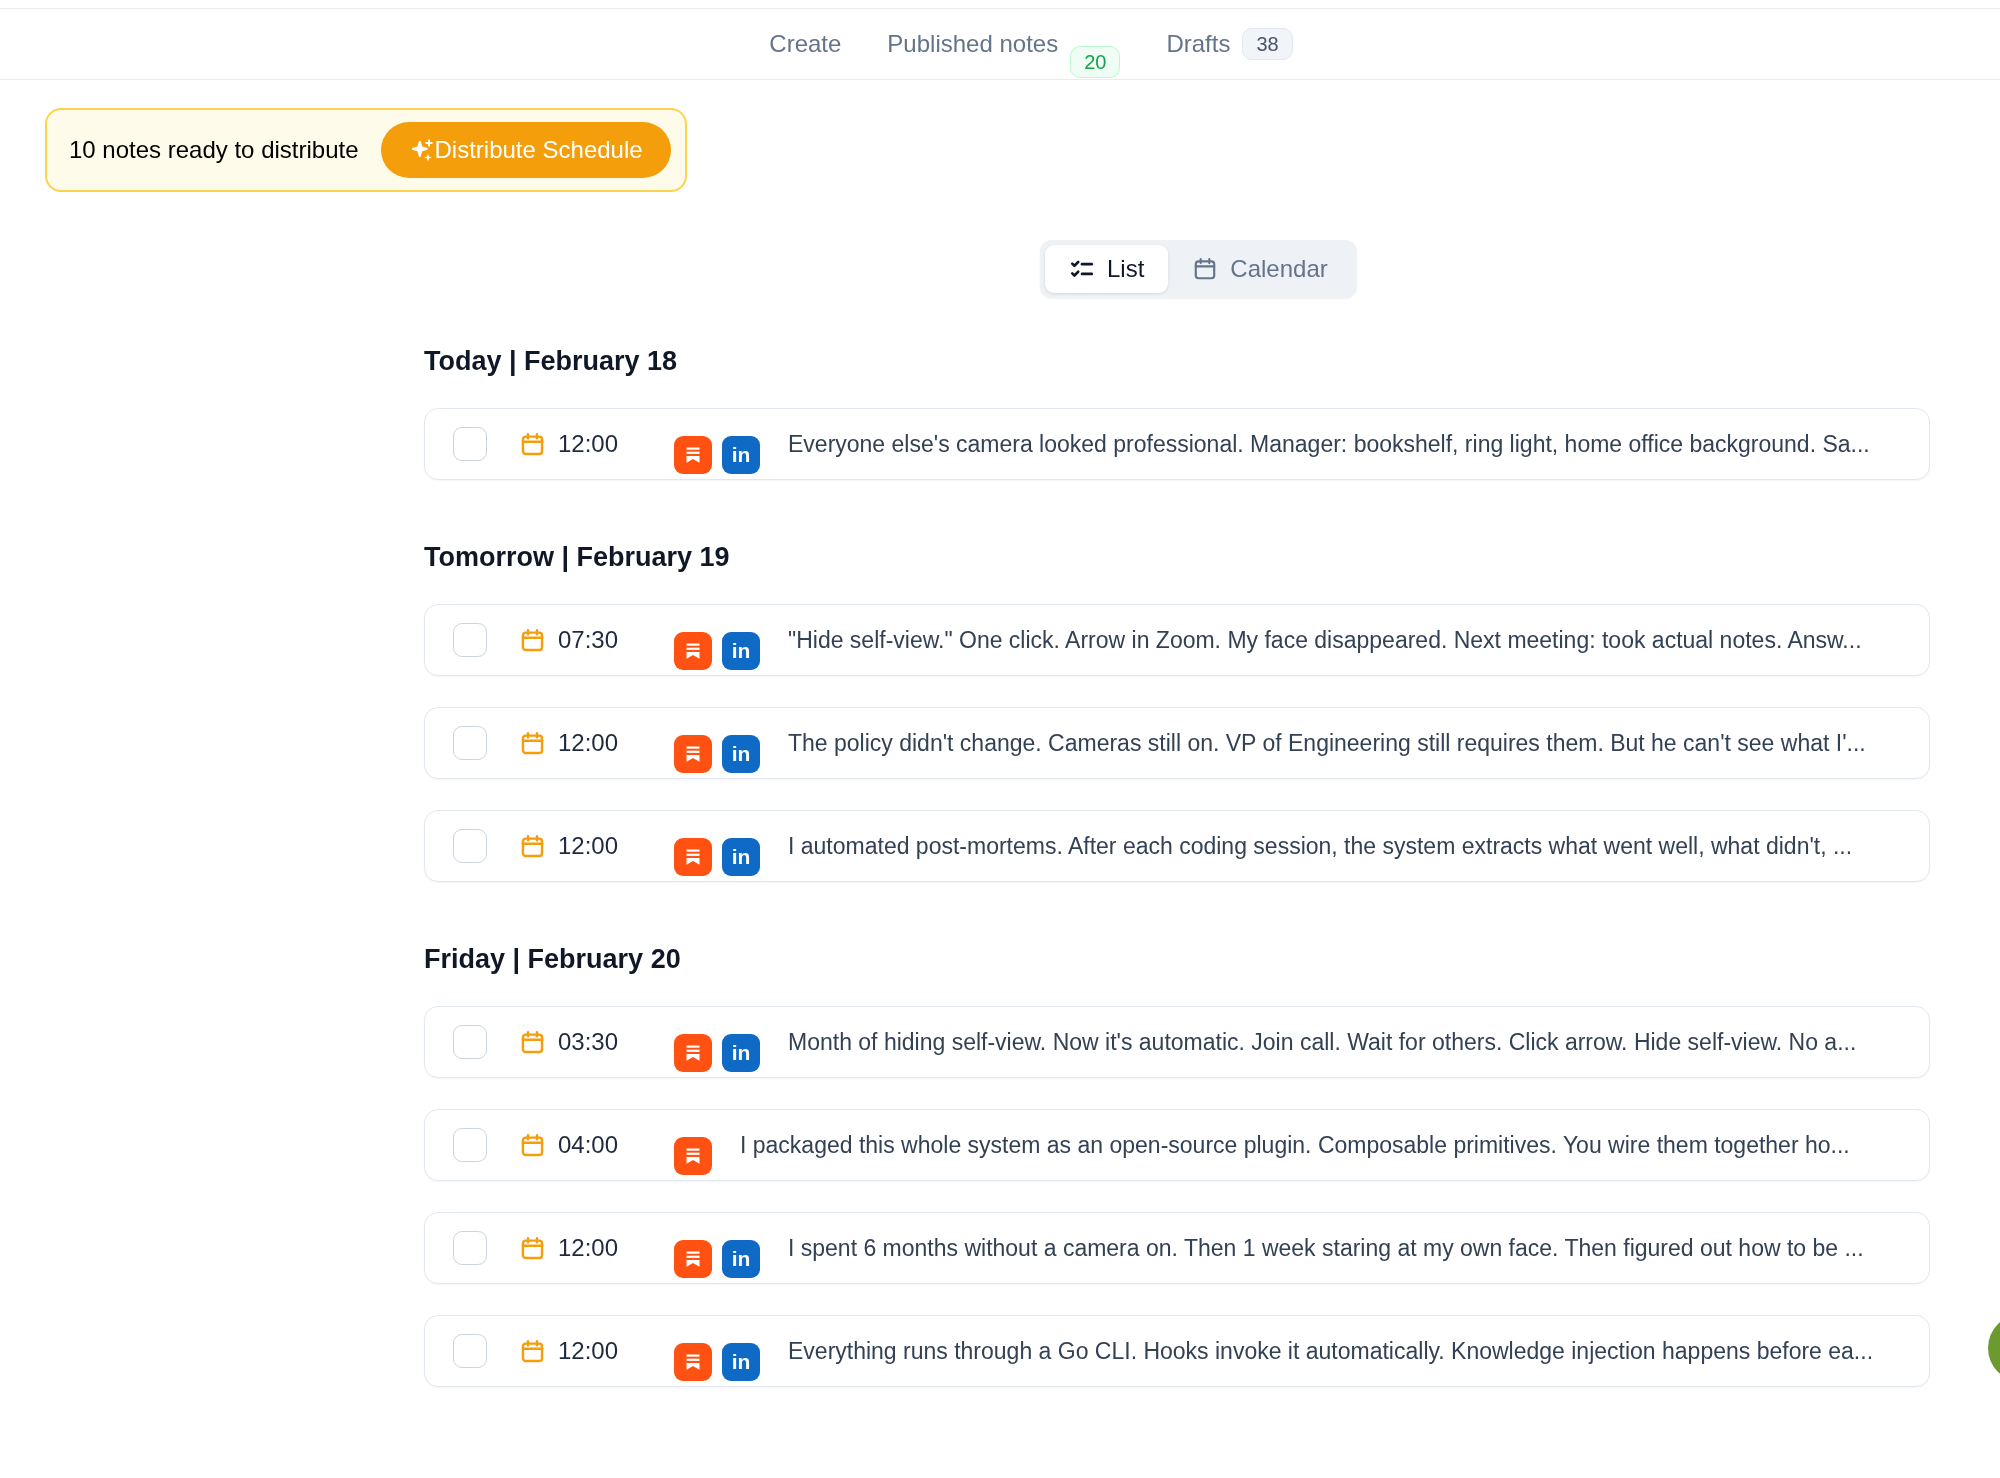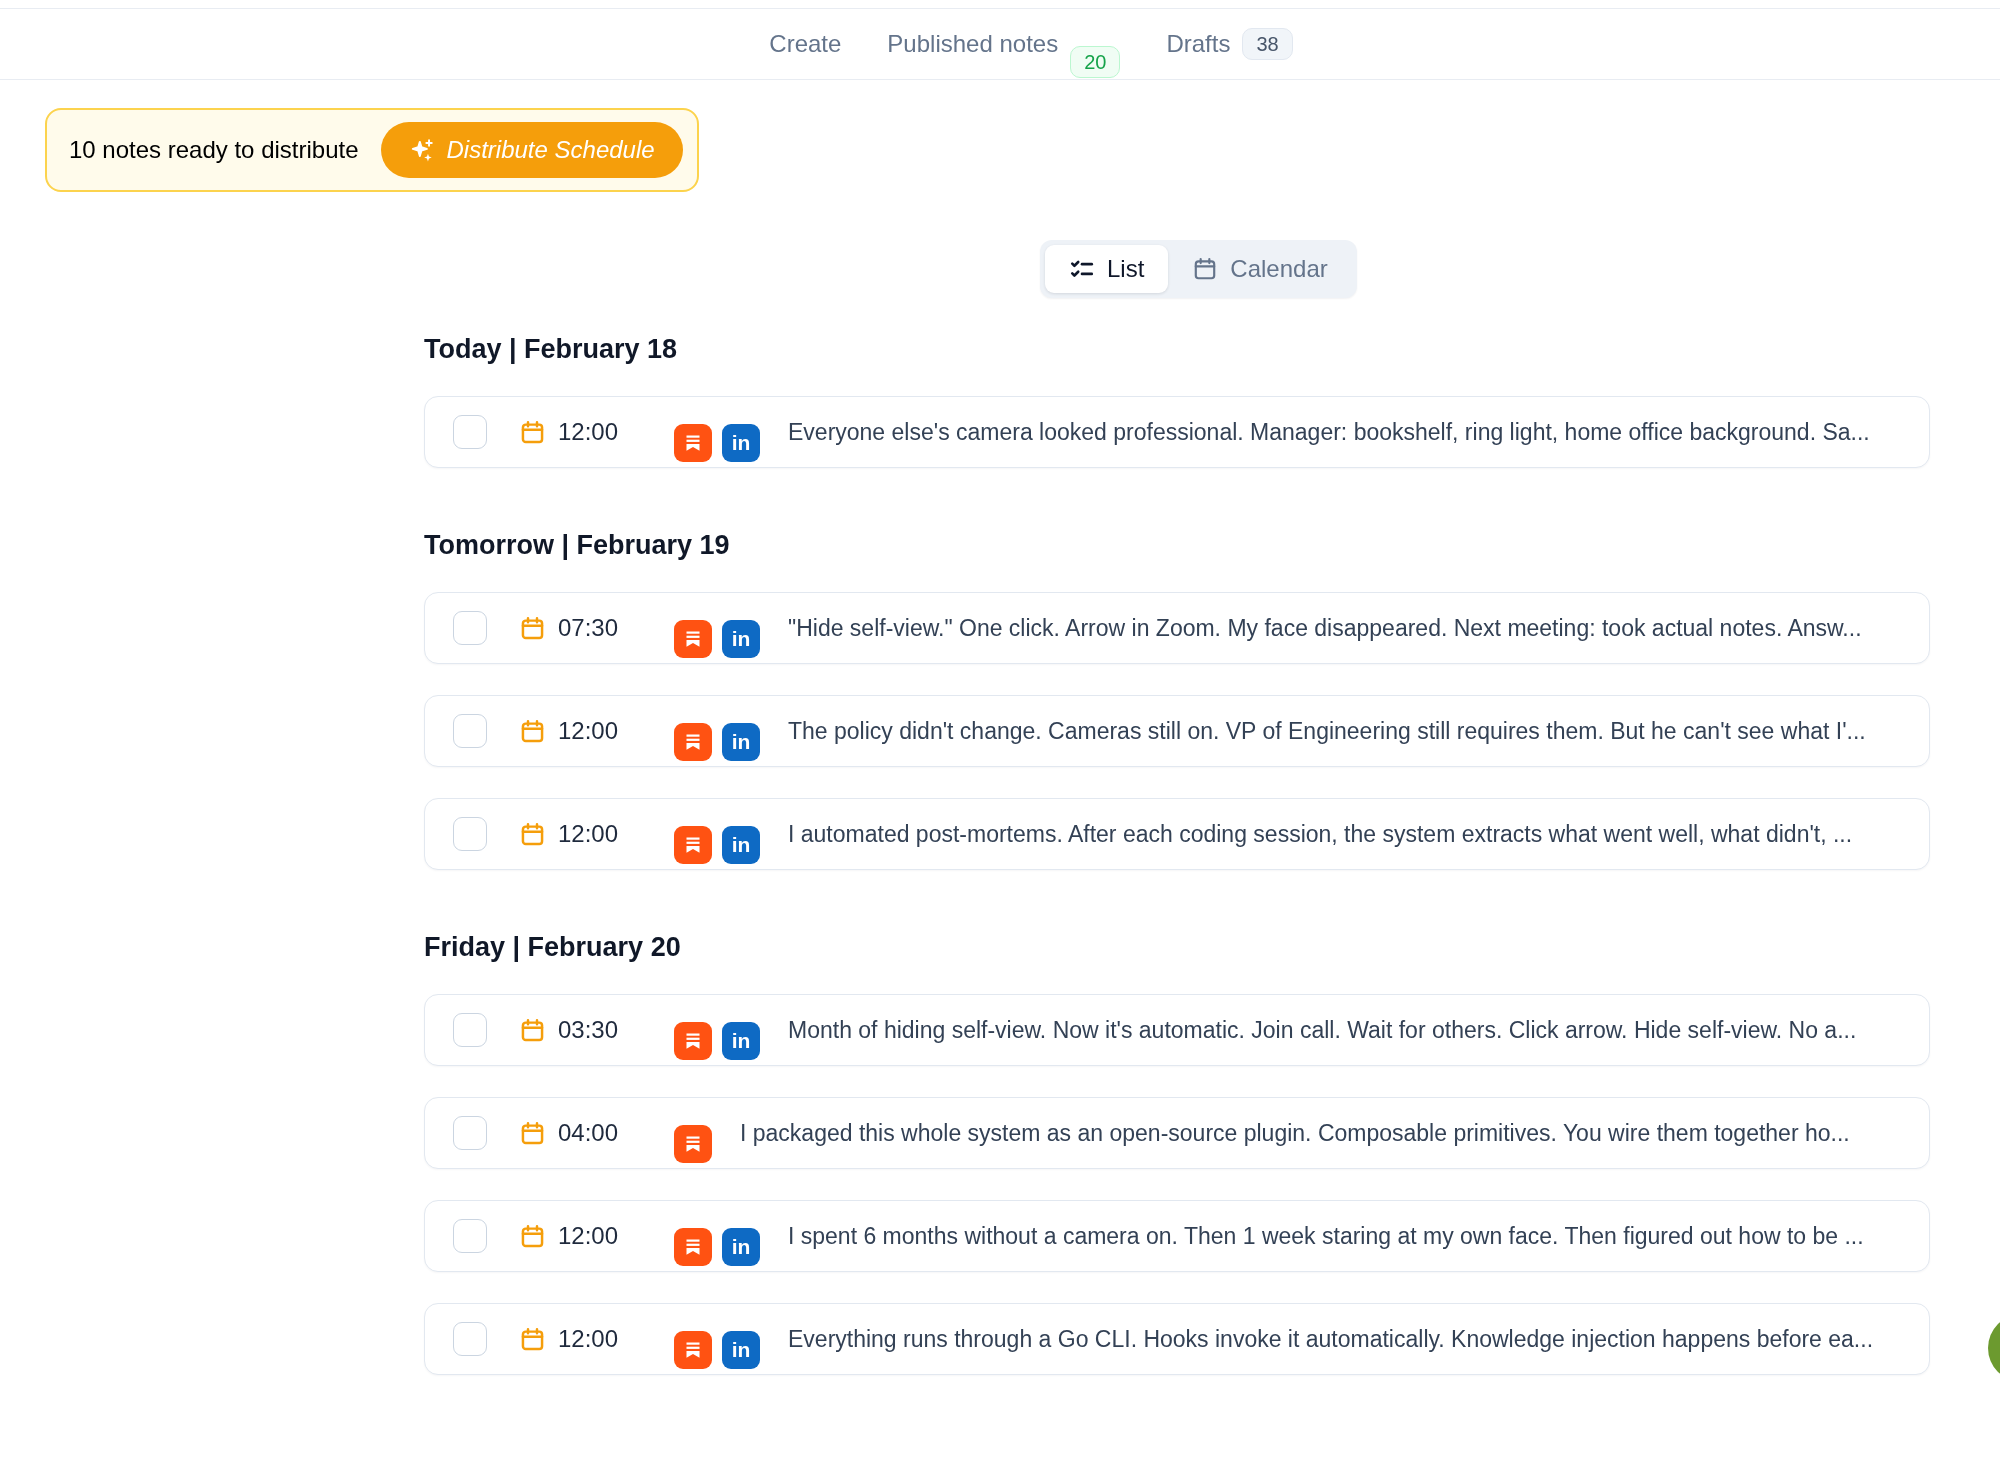--- a/index.html
+++ b/index.html
@@ -16,36 +16,36 @@
     height:4px; background:#567d0e; }
   .badge { font-size:20px; padding:5px 13px; border-radius:10px; border:1.5px solid; line-height:1; }
   .badge.amber { color:#ea580c; background:#fffbeb; border-color:#fde68a; }
   .badge.green { color:#16a34a; background:#f0fdf4; border-color:#bbf7d0;margin-top:36px; }
   .badge.gray  { color:#475569; background:#f1f5f9; border-color:#e2e8f0; }
 
   
   .banner { margin:28px 0 0 45px; display:inline-flex; align-items:center; gap:22px;
     background:#fffbeb; border:2px solid #fcd34d; border-radius:16px; padding:12px 14px 12px 22px; }
   .banner-msg { color:#000000; font-size:24px; }
-  .distribute-btn { display:flex; align-items:center; gap:12px; background:#f59e0b; color:#fff;
+  .distribute-btn { display:flex; align-items:center; background:#f59e0b; color:#fff;
     font-size:24px; font-weight:500; border:none; border-radius:999px; padding:14px 28px; cursor:pointer;
-    font-family:"Liberation Sans", sans-serif;font-style:italic; }
+    font-family:"Liberation Sans", sans-serif; }
 
   
   .toggle-wrap { margin:48px 0 0 1040px; display:inline-flex; background:#eef2f7;
     border-radius:12px; padding:5px; box-shadow:0 1px 2px rgba(16,24,40,.06); }
   .toggle-seg { display:flex; align-items:center; gap:12px; font-size:24px; color:#64748b;
     padding:10px 24px; border-radius:9px; cursor:pointer; }
   .toggle-seg.active { background:#ffffff; color:#0f172a; font-weight:500;
     box-shadow:0 1px 3px rgba(16,24,40,.12); }
 
   
   .content { width:1506px; margin-left:424px; }
   .section-header { margin-top:62px; font-size:27px; font-weight:700; color:#101828; }
-  .section-header.first { margin-top:36px; }
+  .section-header.first { margin-top:48px; }
   .note-card { margin-top:31px; height:72px; background:#fff; border:1px solid #e2e8f0;
     border-radius:14px; display:flex; align-items:center; padding:0 24px 0 28px;
     box-shadow:0 1px 2px rgba(16,24,40,.04); cursor:pointer; }
   .checkbox { width:34px; height:34px; border:1.5px solid #cbd5e1; border-radius:9px;
     flex:0 0 auto; margin-right:32px; background:#fff; cursor:pointer; }
   .cal-ico { color:#f59e0b; flex:0 0 auto; margin-right:12px; display:flex; }
   .time { font-size:24px; font-weight:500; color:#1f2a3d; width:62px; flex:0 0 auto; margin-right:54px; }
   .platforms { display:flex; gap:10px; flex:0 0 auto;margin-top:21px; }
   .p-ico { width:38px; height:38px; border-radius:9px; display:flex; align-items:center;
     justify-content:center; }

